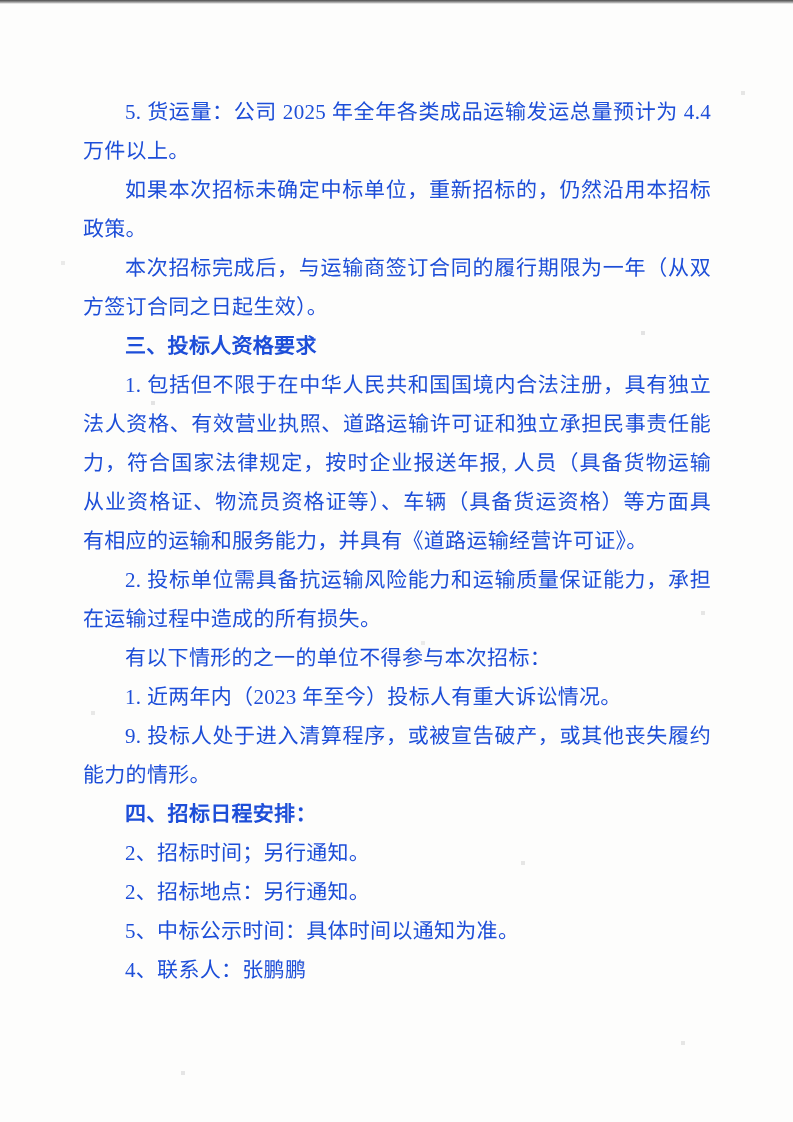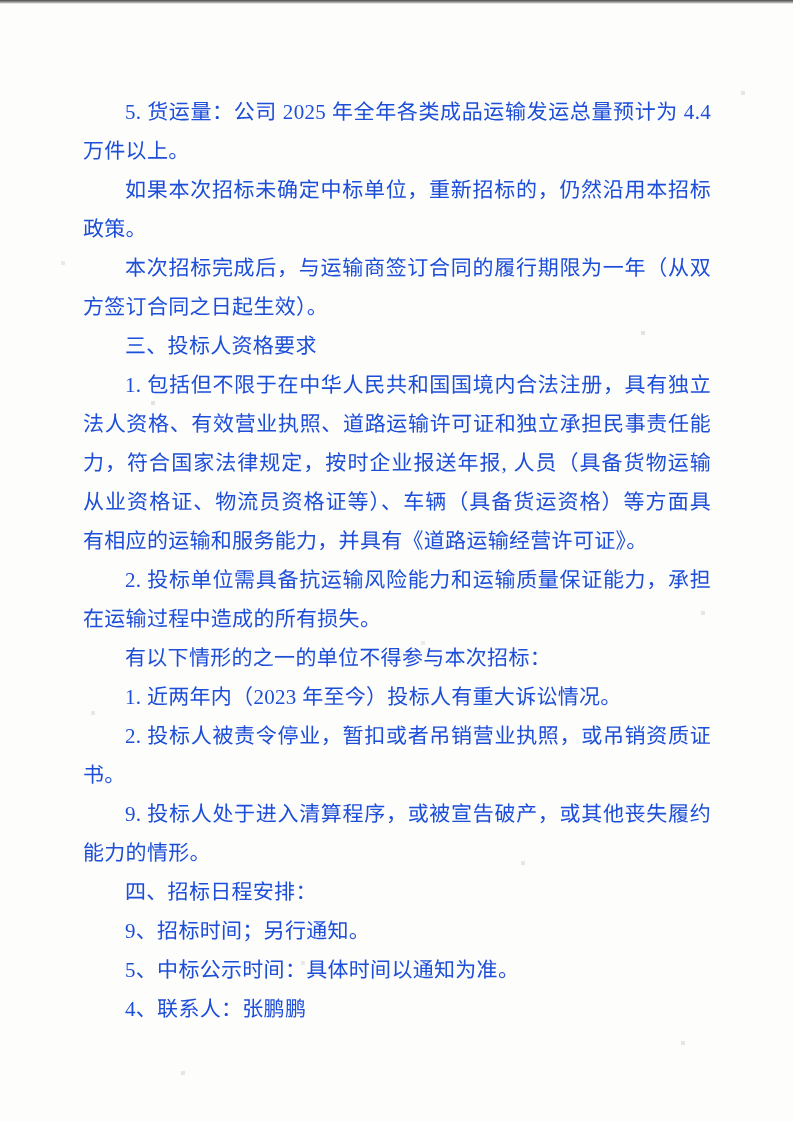--- a/index.html
+++ b/index.html
@@ -55,39 +55,39 @@
   .content p {
     margin: 0;
     font-size: 21px;
     line-height: 39px;
     text-align: justify;
     text-justify: inter-character;
     text-indent: 2em;
     letter-spacing: 0.3px;
   }
   .content p.heading {
-    font-weight: normal;
+    font-weight: bold;
   }
 </style>
 </head>
 <body>
 
 <div class="page">
   <div class="scan-edge"></div>
   <div class="speckles"></div>
 
   <div class="content">
     <p>5. 货运量：公司 2025 年全年各类成品运输发运总量预计为 4.4 万件以上。</p>
     <p>如果本次招标未确定中标单位，重新招标的，仍然沿用本招标政策。</p>
     <p>本次招标完成后，与运输商签订合同的履行期限为一年（从双方签订合同之日起生效）。</p>
     <p class="heading">三、投标人资格要求</p>
     <p>1. 包括但不限于在中华人民共和国国境内合法注册，具有独立法人资格、有效营业执照、道路运输许可证和独立承担民事责任能力，符合国家法律规定，按时企业报送年报, 人员（具备货物运输从业资格证、物流员资格证等）、车辆（具备货运资格）等方面具有相应的运输和服务能力，并具有《道路运输经营许可证》。</p>
     <p>2. 投标单位需具备抗运输风险能力和运输质量保证能力，承担在运输过程中造成的所有损失。</p>
     <p>有以下情形的之一的单位不得参与本次招标：</p>
     <p>1. 近两年内（2023 年至今）投标人有重大诉讼情况。</p>
-    <p>2. 投标人被责令停业，暂扣或者吊销营业执照，或吊销资质证书。</p>
     <p>9. 投标人处于进入清算程序，或被宣告破产，或其他丧失履约能力的情形。</p>
     <p class="heading">四、招标日程安排：</p>
-    <p>9、招标时间；另行通知。</p>
+    <p>2、招标时间；另行通知。</p>
+    <p>2、招标地点：另行通知。</p>
     <p>5、中标公示时间：具体时间以通知为准。</p>
     <p>4、联系人：张鹏鹏</p>
   </div>
 </div>
 
 </body></html>

